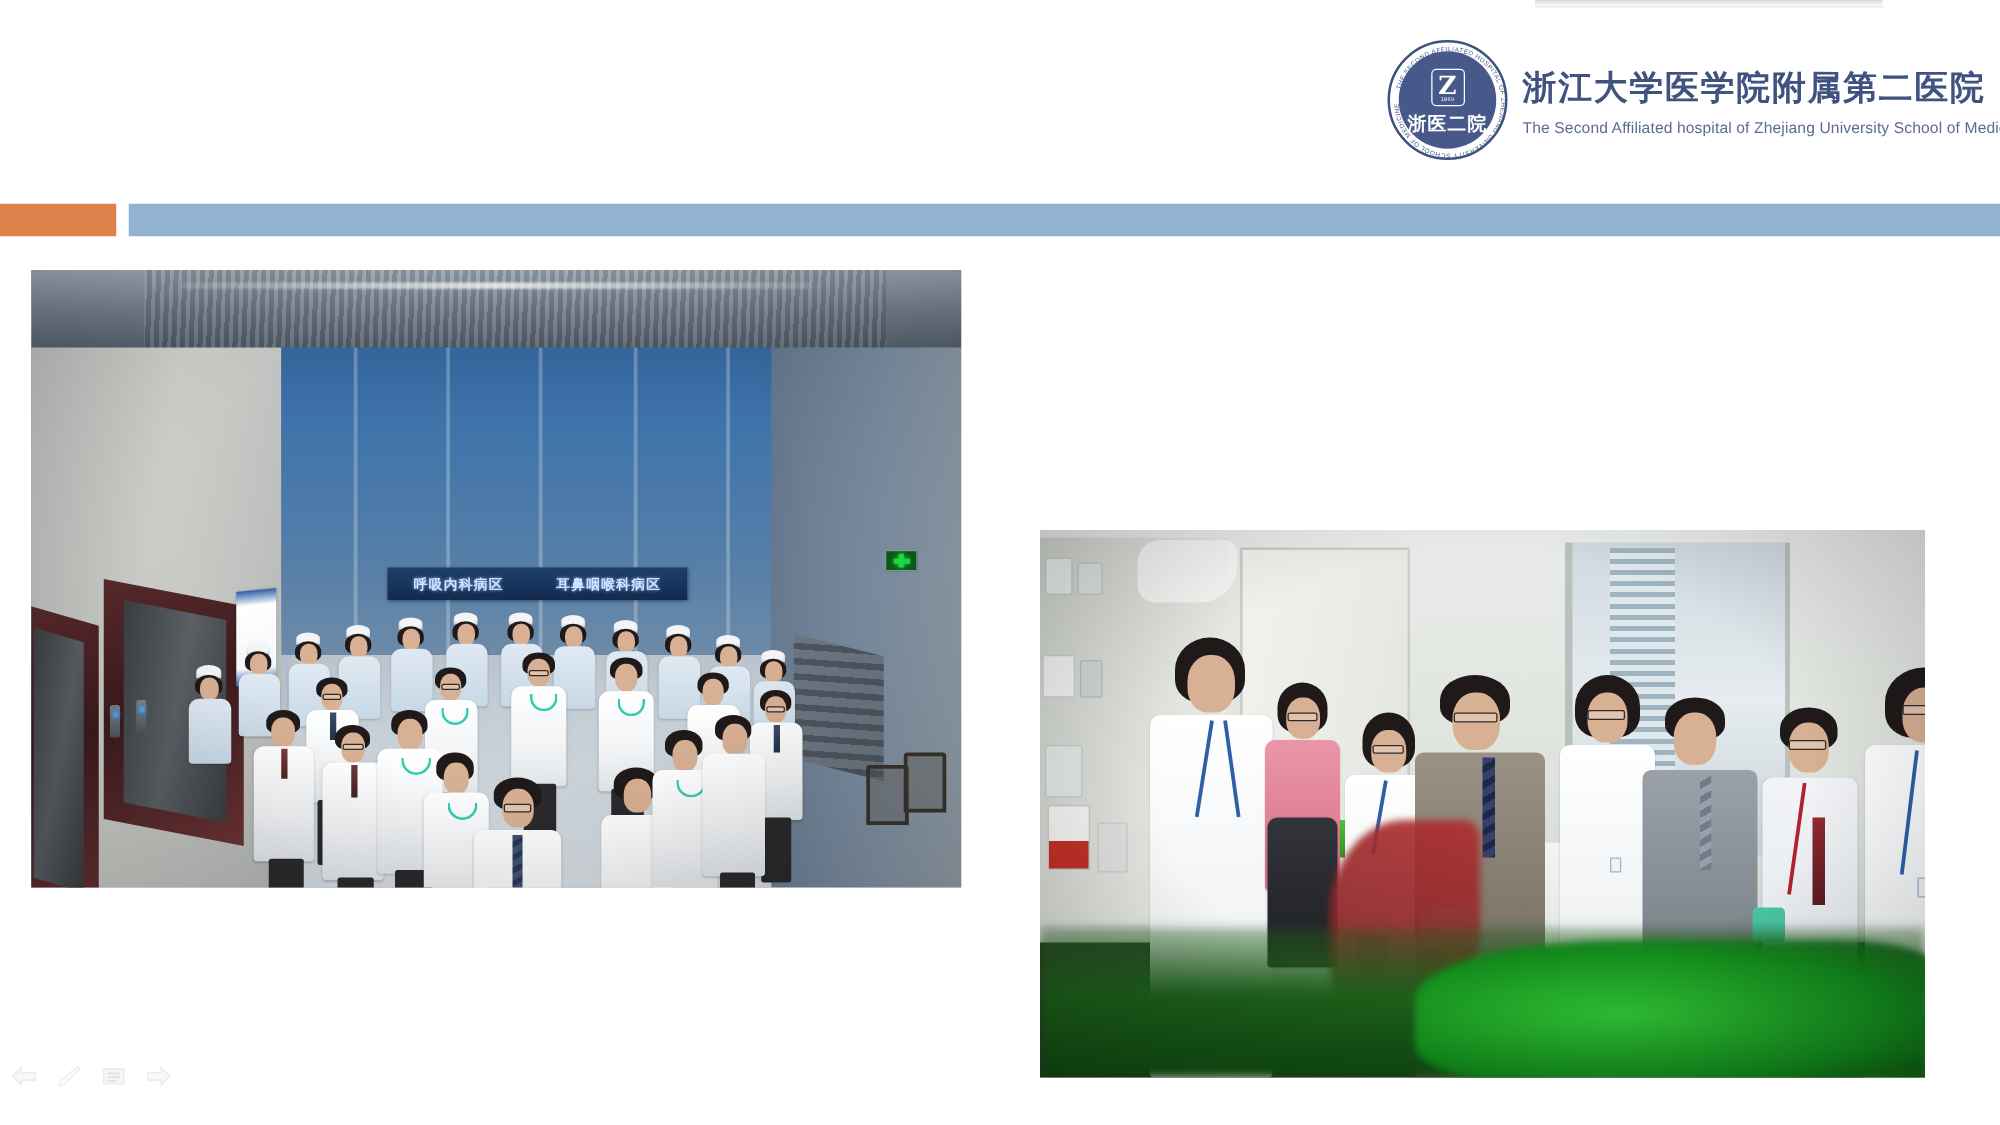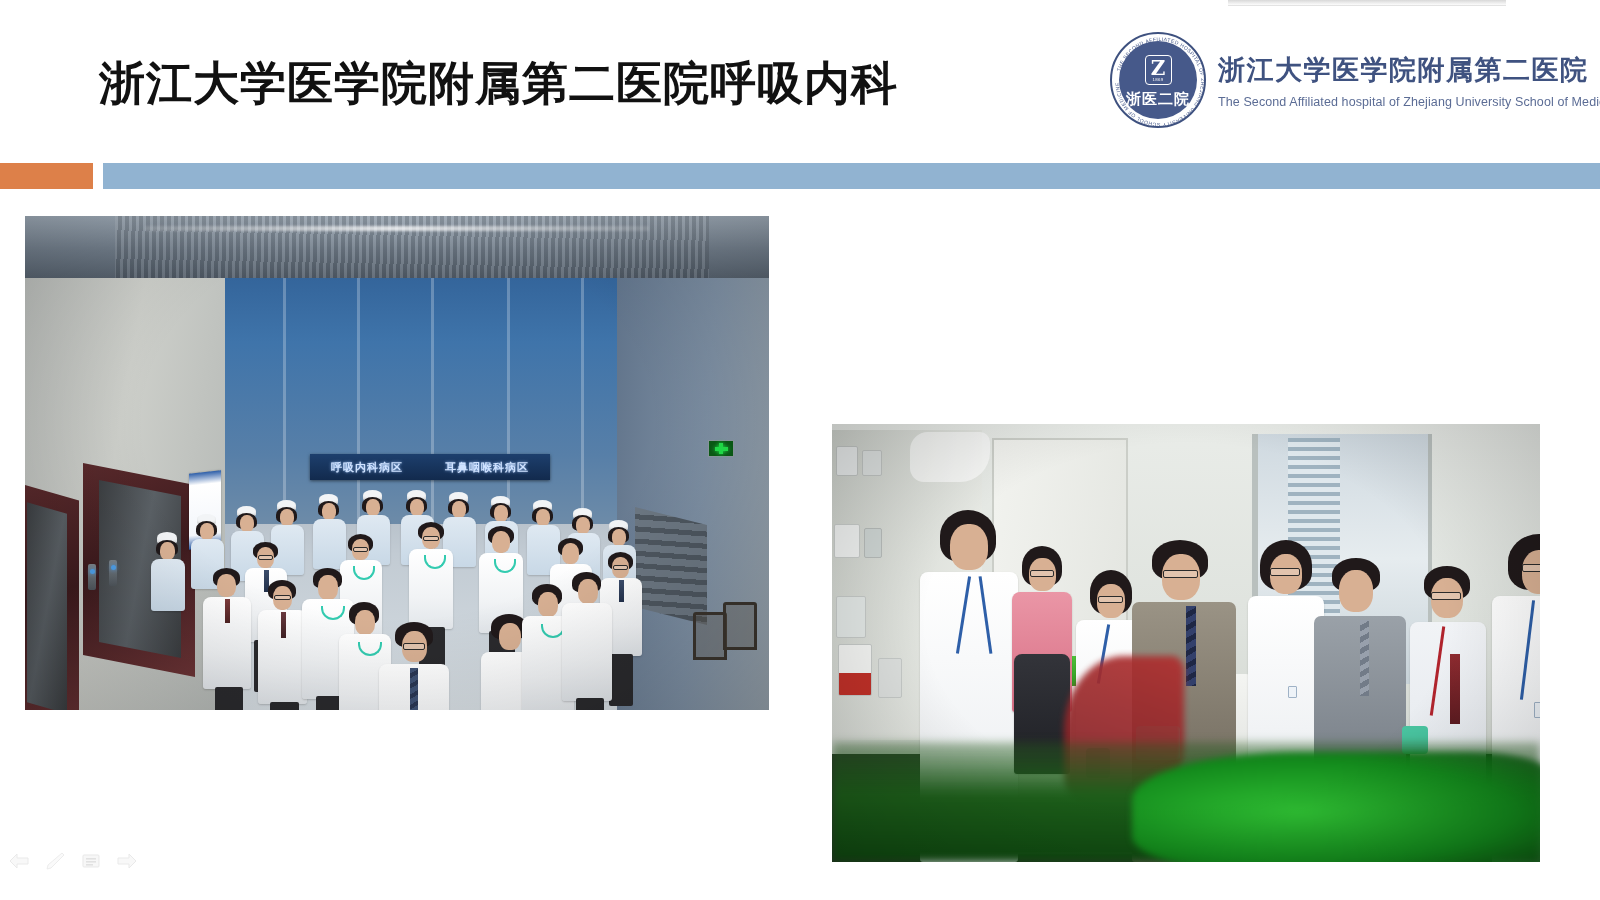--- a/index.html
+++ b/index.html
@@ -303,21 +303,20 @@
     pointer-events:none;
   }
 </style>
 </head>
 <body>
 
 <div id="slide">
 
   <div class="top-chrome"></div>
 
-  <div class="slide-title">浙江大学医学院附属第二医院呼吸内科</div>
 
   <div class="logo-lockup">
     <div class="logo-emblem">
       <div class="inner-disc"></div>
       <svg class="ring-text" viewBox="0 0 96 96">
         <defs>
           <path id="ringpath" d="M48,48 m-41,0 a41,41 0 1,1 82,0 a41,41 0 1,1 -82,0"></path>
         </defs>
         <text><textPath href="#ringpath" startOffset="4%">THE SECOND AFFILIATED HOSPITAL OF ZHEJIANG UNIVERSITY SCHOOL OF MEDICINE</textPath></text>
       </svg>

